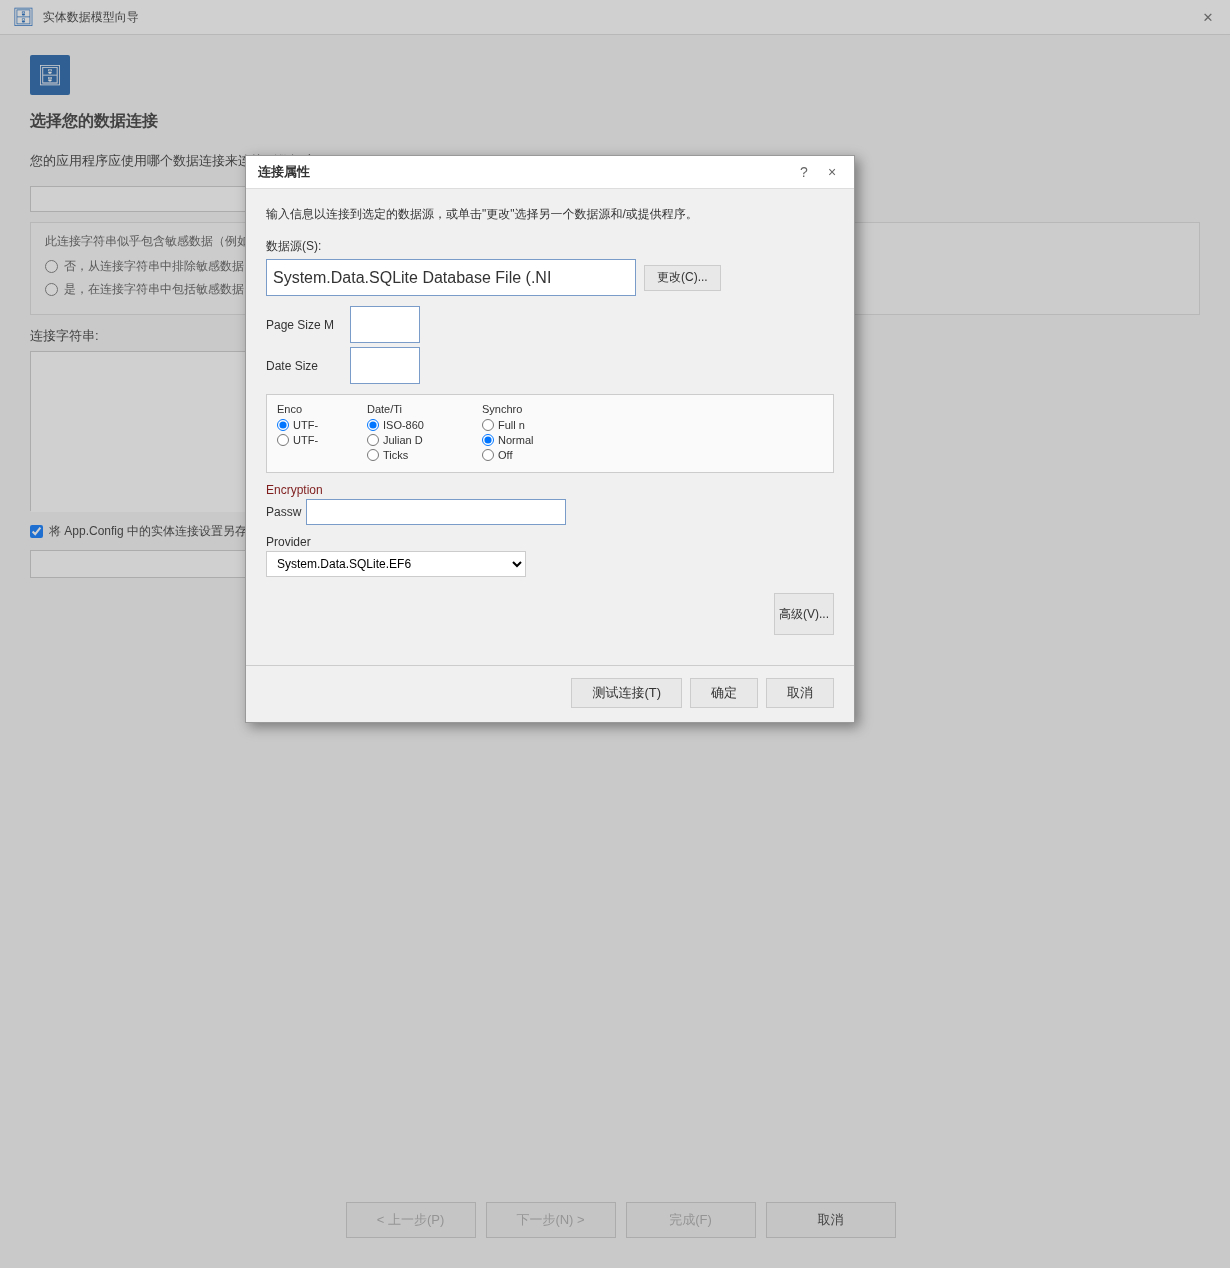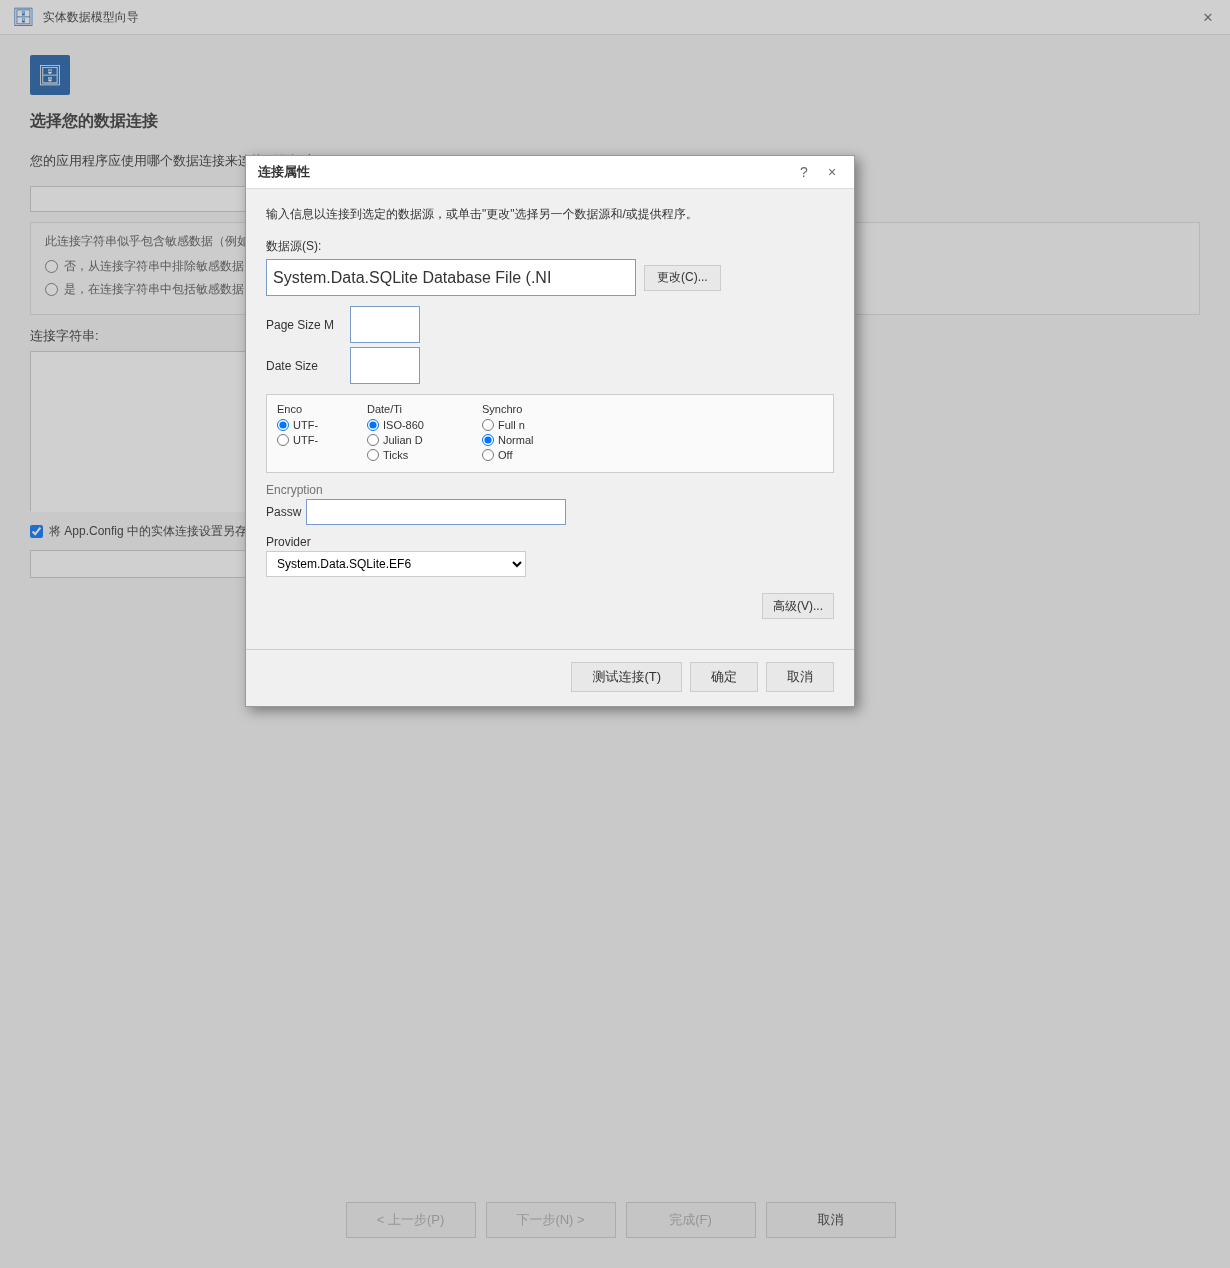--- a/index.html
+++ b/index.html
@@ -267,21 +267,21 @@
       margin: 0;
       width: 12px; height: 12px;
     }
 
     .encryption-section {
       margin-bottom: 10px;
     }
 
     .encryption-label {
       font-size: 12px;
-      color: #737373;
+      color: #7f1d1d;
       margin-bottom: 2px;
     }
 
     .password-row {
       display: flex; align-items: center; 
     }
 
     .password-label {
       font-size: 12px;
       color: #333;
@@ -316,22 +316,22 @@
       padding: 0 6px;
     }
 
     .advanced-btn-row {
       display: flex;
       justify-content: flex-end;
       margin-bottom: 14px;
     }
 
     .btn-advanced {
-      height: 26px;
-      padding: 0 10px;
+      height: 42px;
+      padding: 0 4px;
       border: 1px solid #ccc;
       background: #e8e8e8;
       cursor: pointer;
       font-size: 12px;
       color: #333;
     }
 
     .modal-separator {
       border: none;
       border-top: 1px solid #ccc;

